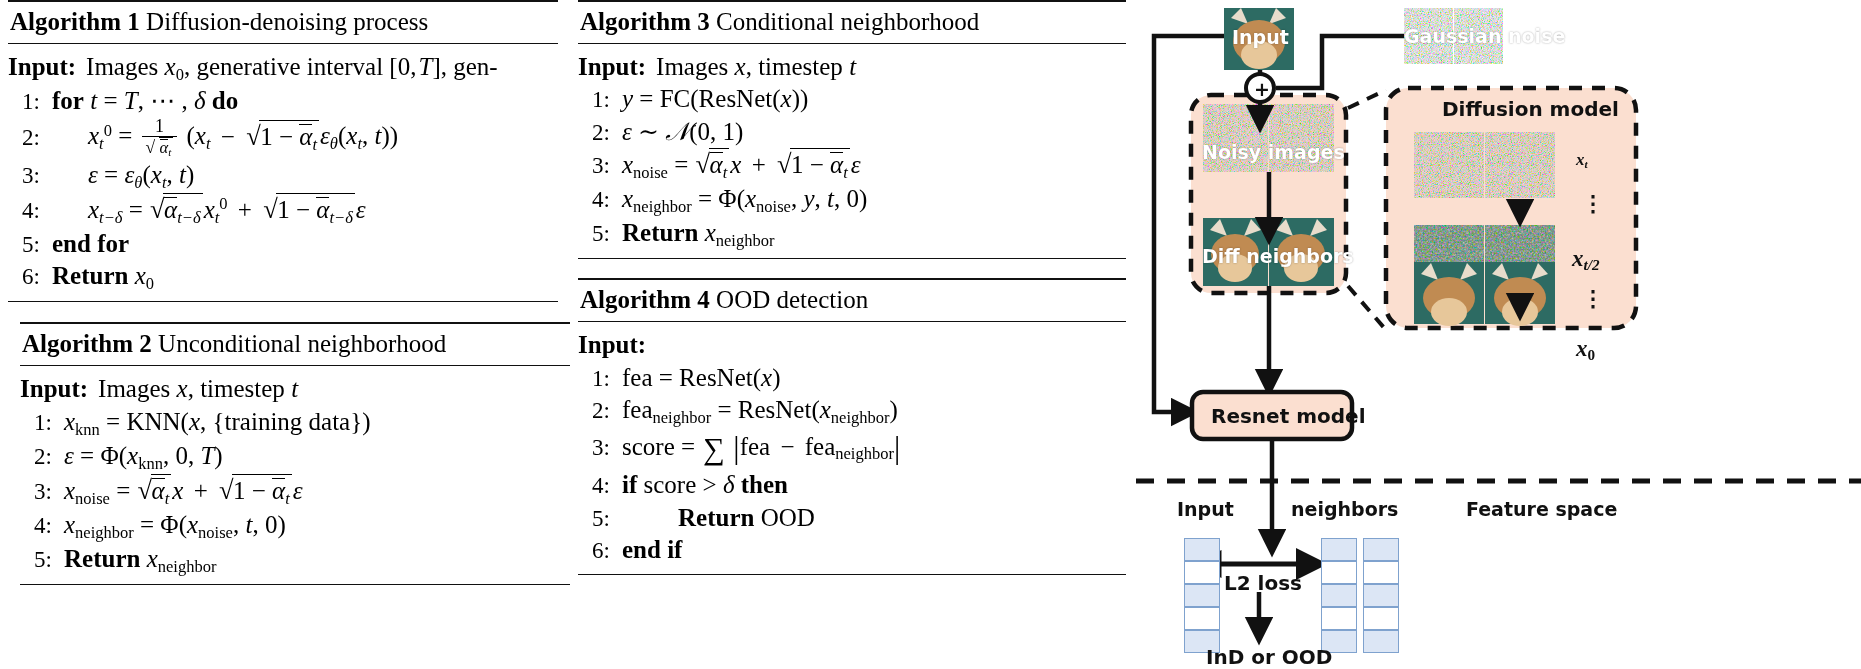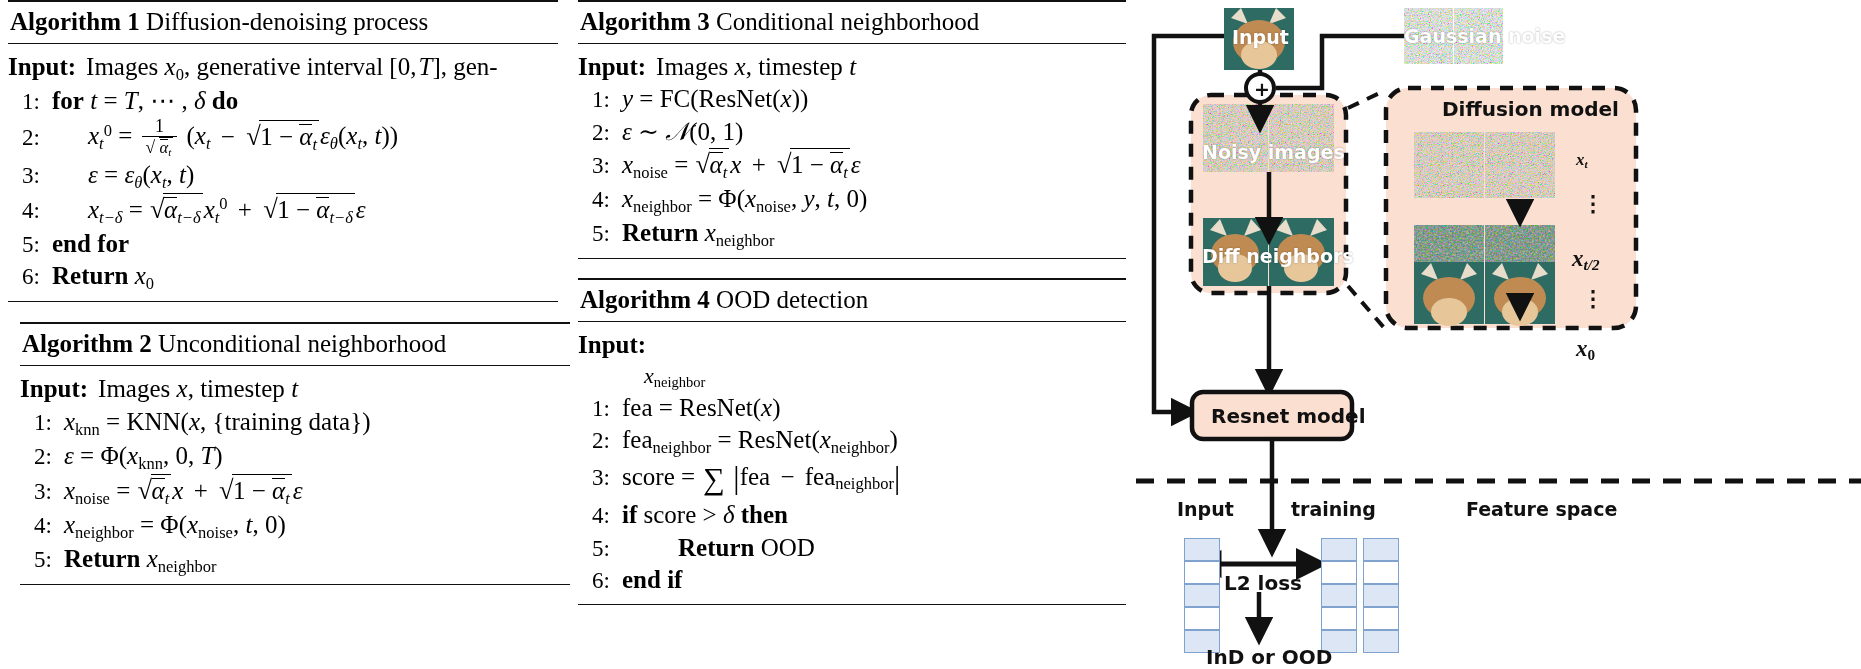--- a/index.html
+++ b/index.html
@@ -224,21 +224,20 @@
       <div class="hr-thick"></div>
       <div class="alg-title">
         <b>Algorithm 4</b>
         <span class="ttl">OOD detection</span>
       </div>
       <div class="hr-thin"></div>
       <div class="alg-body">
         <div class="inputline">
           <span class="kw">Input:</span>
         </div>
-        <div class="wrapline" style="font-size:22px;padding-left:66px;"><i class="v">x</i><span class="sub">neighbor</span></div>
 
         <div class="step">
           <span class="num">1:</span>
           <span class="body">fea = ResNet(<i class="v">x</i>)</span>
         </div>
         <div class="step">
           <span class="num">2:</span>
           <span class="body">fea<span class="sub">neighbor</span> = ResNet(<i class="v">x</i><span class="sub">neighbor</span>)</span>
         </div>
         <div class="step">
@@ -407,21 +406,21 @@
     <div class="featcell empty" style="left:227px; top:607px; width:36px; height:23px;"></div>
     <div class="featcell fill" style="left:227px;  top:630px; width:36px; height:23px;"></div>
 
     <div class="dlabel onimg" style="left:96px;  top:26px;  font-size:19px;">Input</div>
     <div class="dlabel onimg" style="left:268px; top:25px;  font-size:19px;">Gaussian noise</div>
     <div class="dlabel onimg" style="left:66px;  top:141px; font-size:19px;">Noisy images</div>
     <div class="dlabel onimg" style="left:66px;  top:245px; font-size:19px;">Diff neighbors</div>
     <div class="dlabel" style="left:306px; top:97px;  font-size:20px;">Diffusion model</div>
     <div class="dlabel" style="left:75px;  top:404px; font-size:20px;">Resnet model</div>
     <div class="dlabel" style="left:41px;  top:498px; font-size:19px;">Input</div>
-    <div class="dlabel" style="left:155px; top:498px; font-size:19px;">training</div>
+    <div class="dlabel" style="left:155px; top:498px; font-size:19px;">neighbors</div>
     <div class="dlabel" style="left:330px; top:498px; font-size:19px;">Feature space</div>
     <div class="dlabel" style="left:88px;  top:571px; font-size:20px;">L2 loss</div>
     <div class="dlabel" style="left:70px;  top:645px; font-size:20px;">InD or OOD</div>
     <div class="dlabel" style="left:118px; top:78px;  font-size:19px;">+</div>
 
     <div class="mlabel" style="left:440px; top:150px; font-size:17px;">
       <span>x</span><span class="subi">t</span>
     </div>
     <div class="mlabel" style="left:446px; top:191px; font-size:22px; font-style:normal;">⋮</div>
     <div class="mlabel" style="left:436px; top:246px; font-size:23px;">

